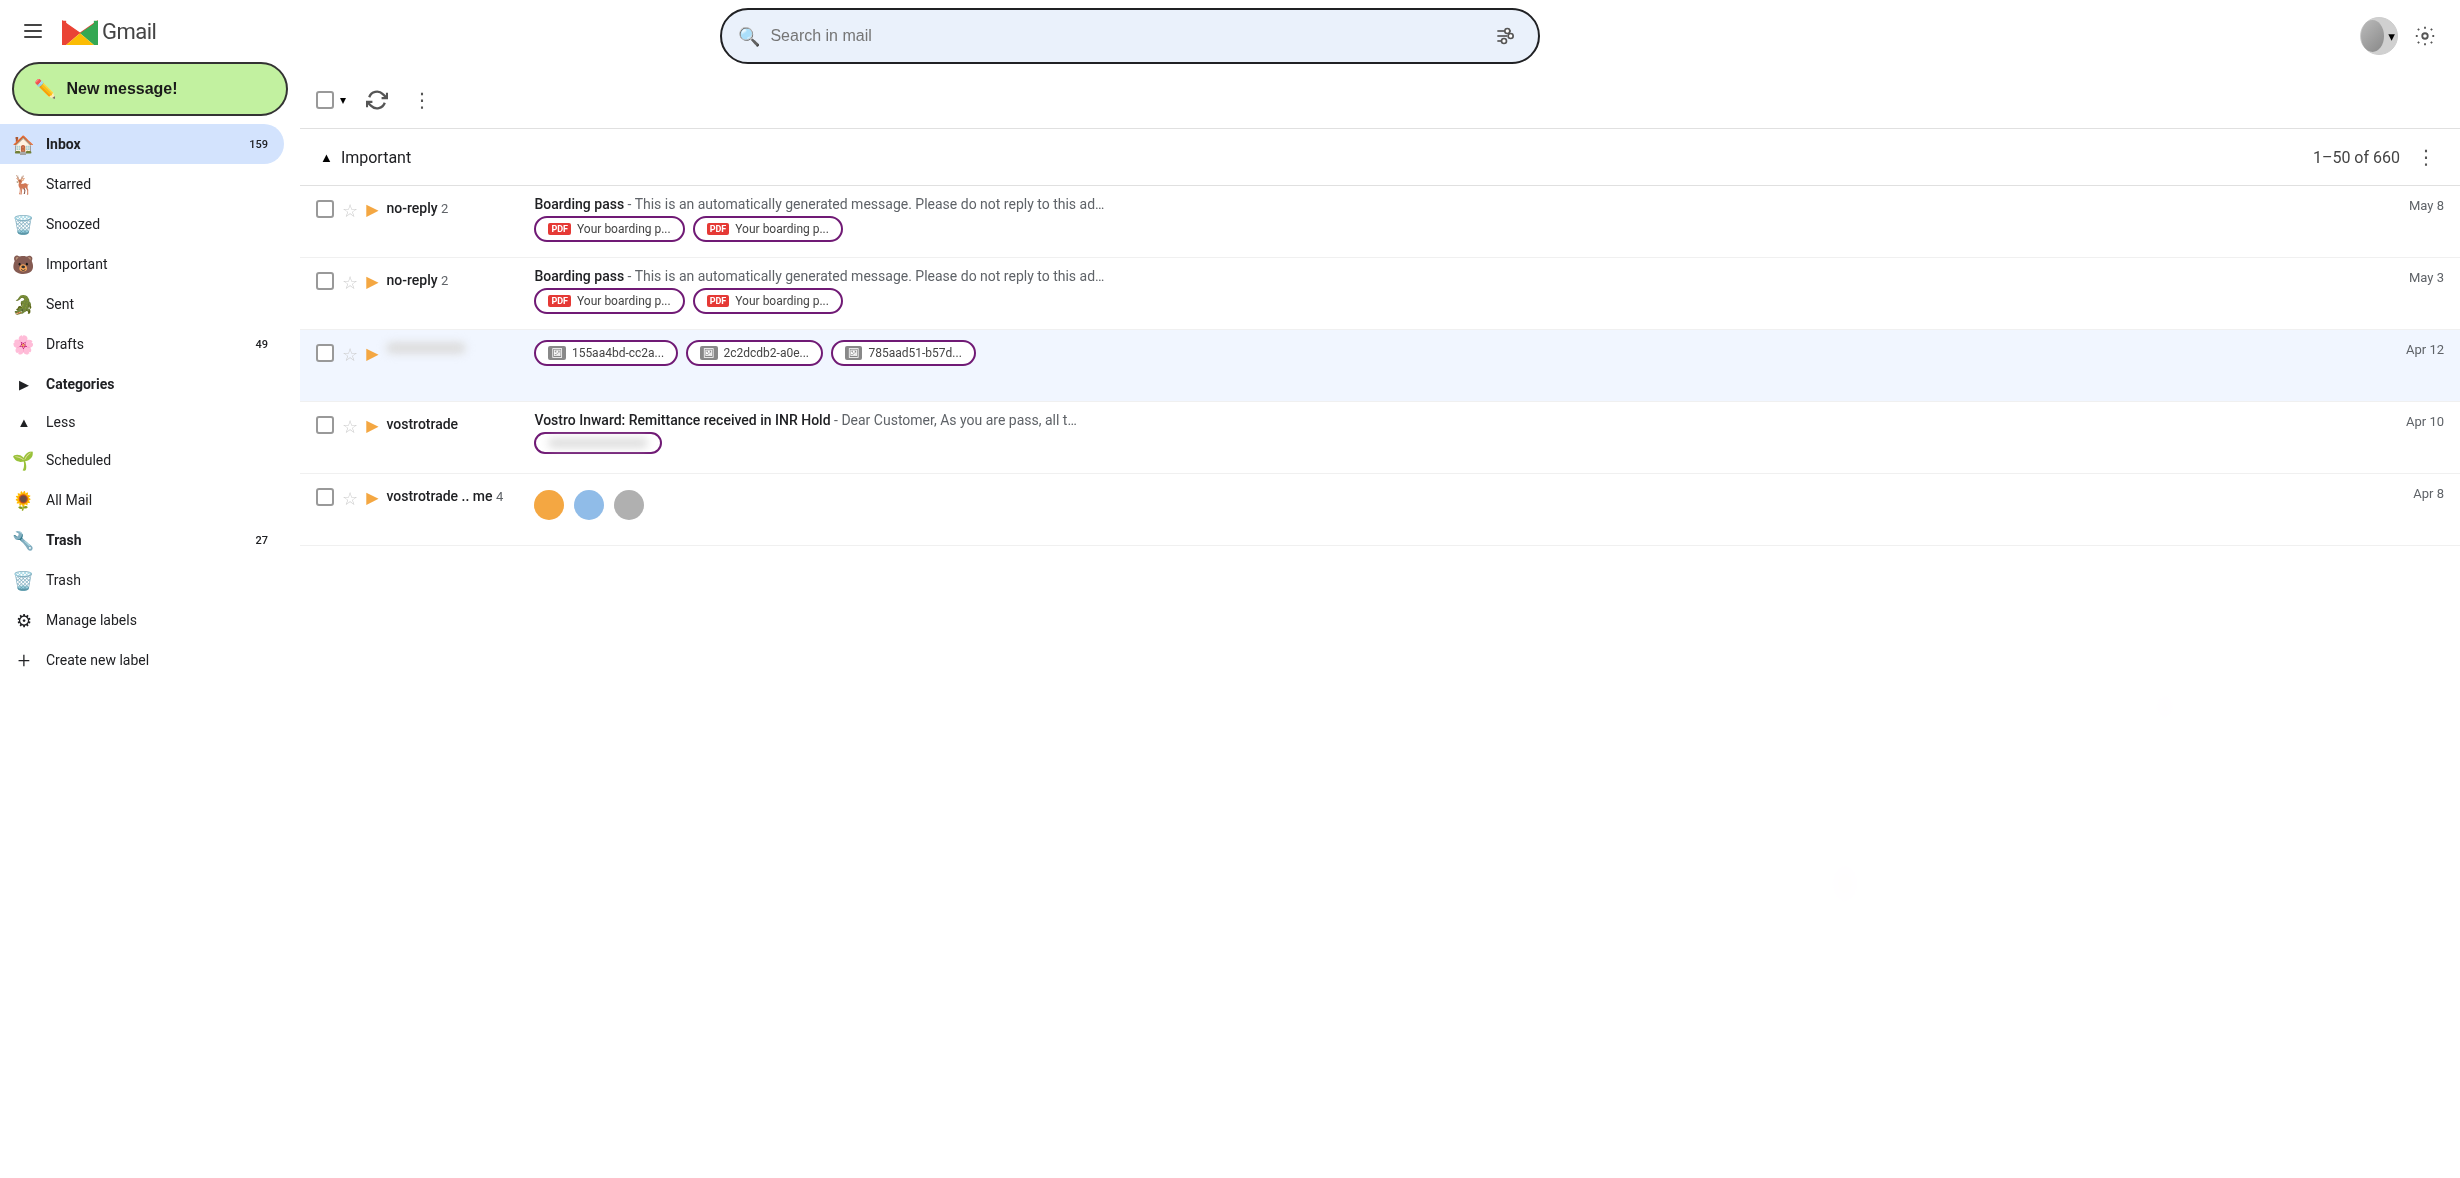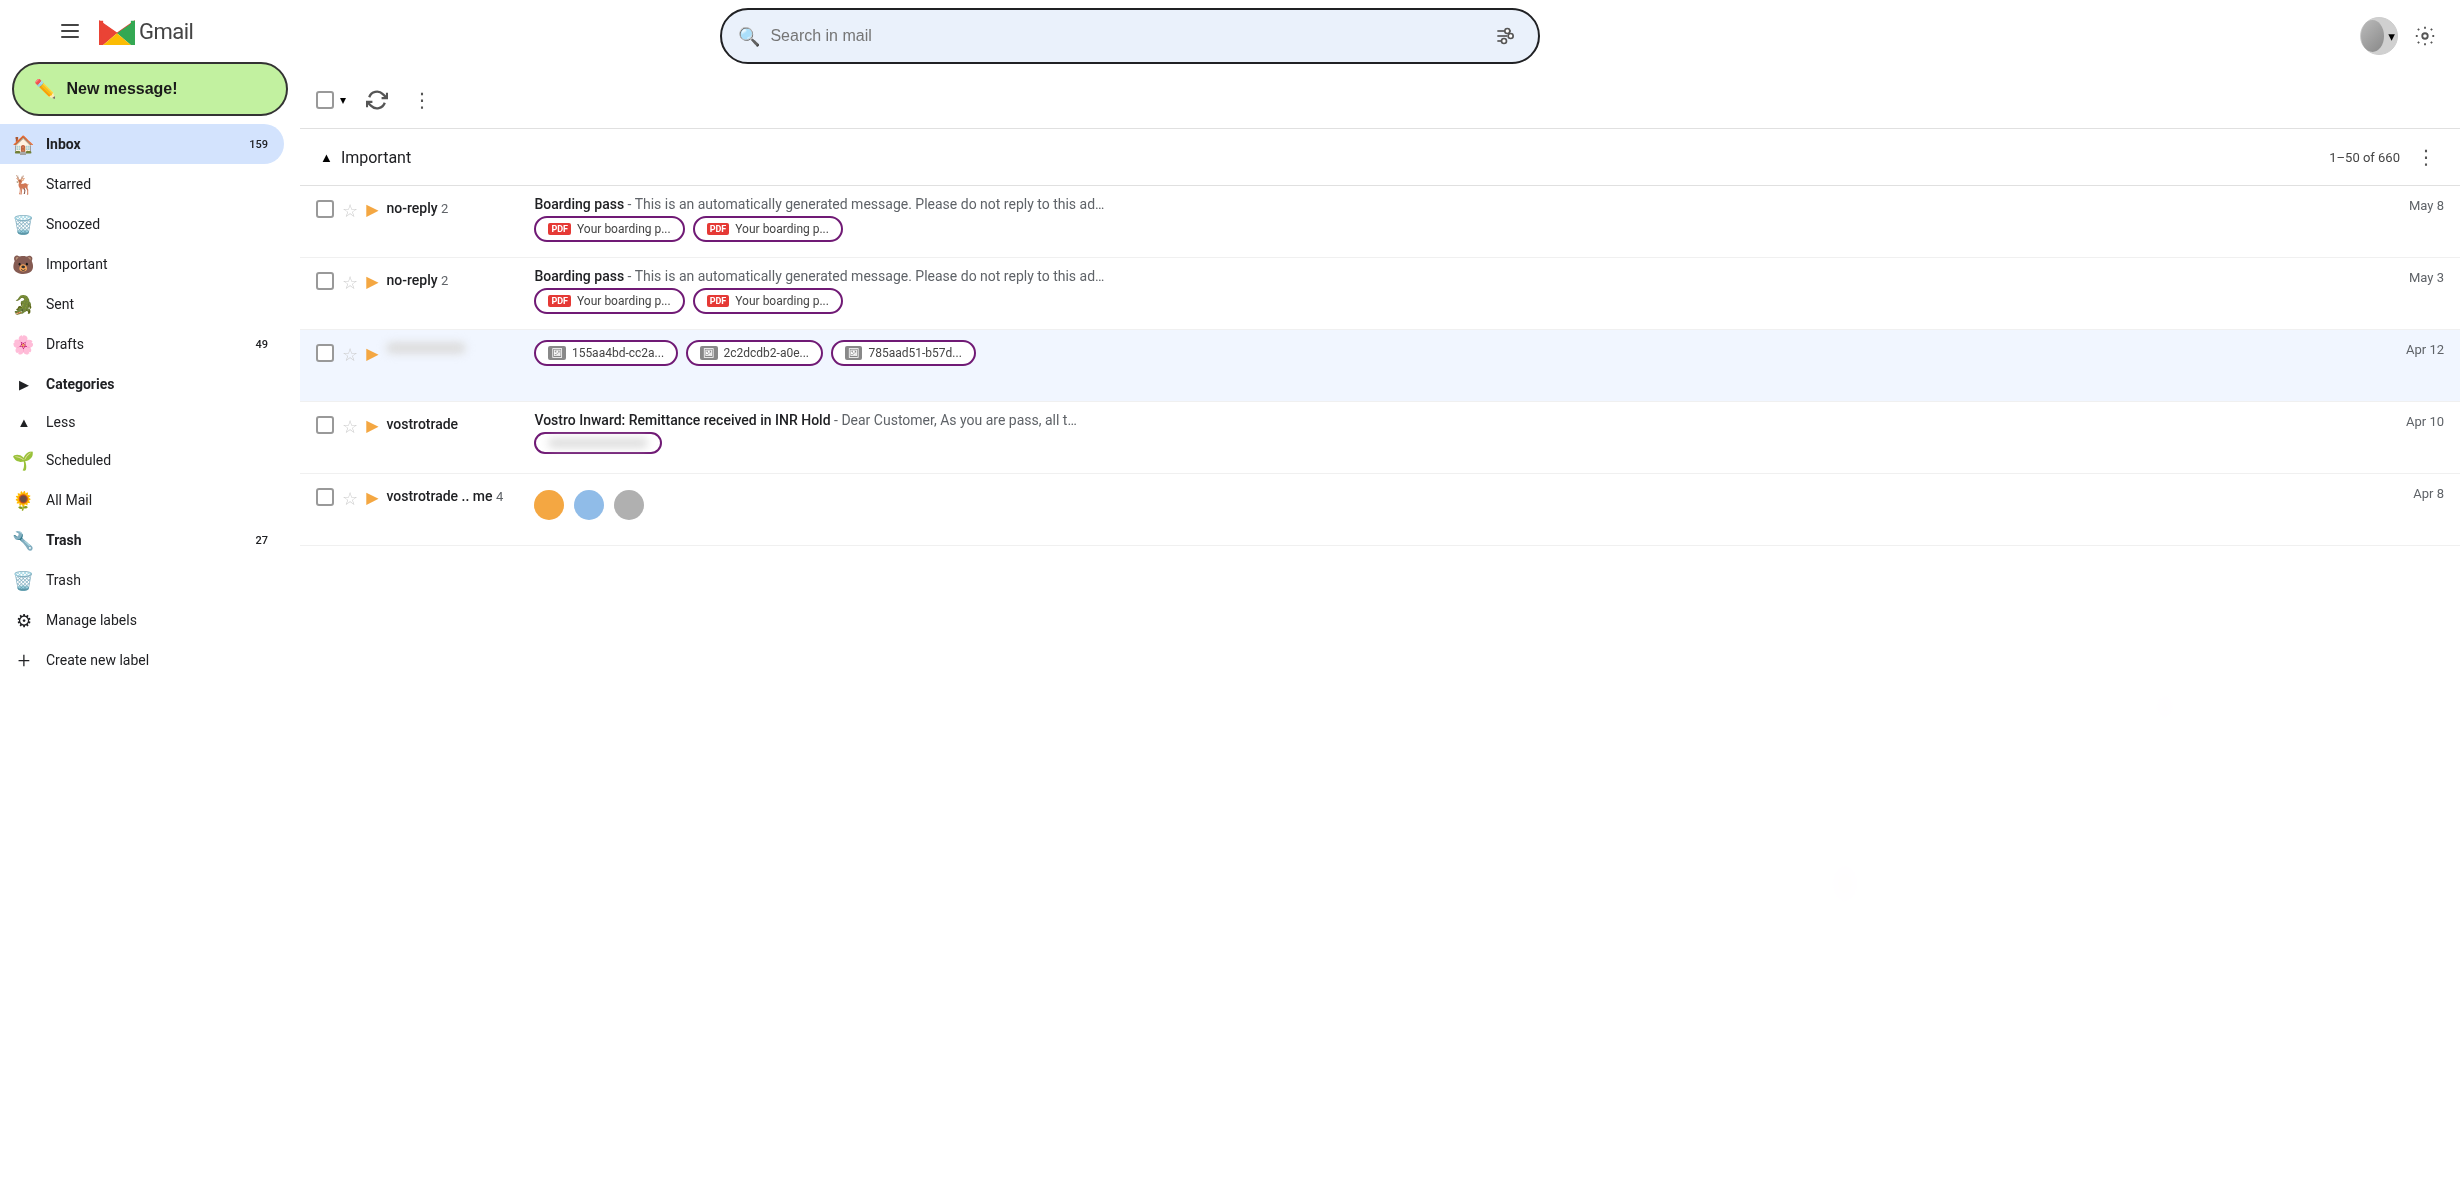--- a/index.html
+++ b/index.html
@@ -39,21 +39,20 @@
       overflow-y: auto;
       position: relative;
       z-index: 1;
     }
 
     .sidebar-header {
       display: flex;
       align-items: center;
       padding: 8px 16px 16px 16px;
       gap: 12px;
-      margin-left: 37px;
     }
 
     .hamburger-btn {
       background: none;
       border: none;
       cursor: pointer;
       padding: 8px;
       border-radius: 50%;
       display: flex;
       flex-direction: column;
@@ -237,21 +236,21 @@
       border-bottom: 1px solid #e0e0e0;
       background: rgba(255,255,255,0.9);
     }
     .section-title {
       font-size: 16px;
       font-weight: 400;
       color: #202124;
       flex: 1;
     }
     .section-count {
-      font-size: 13px;
+      font-size: 16px;
       color: #444;
     }
 
     .email-list {
       flex: 1;
       overflow-y: auto;
       background: rgba(255,255,255,0.7);
     }
 
     .email-row {

